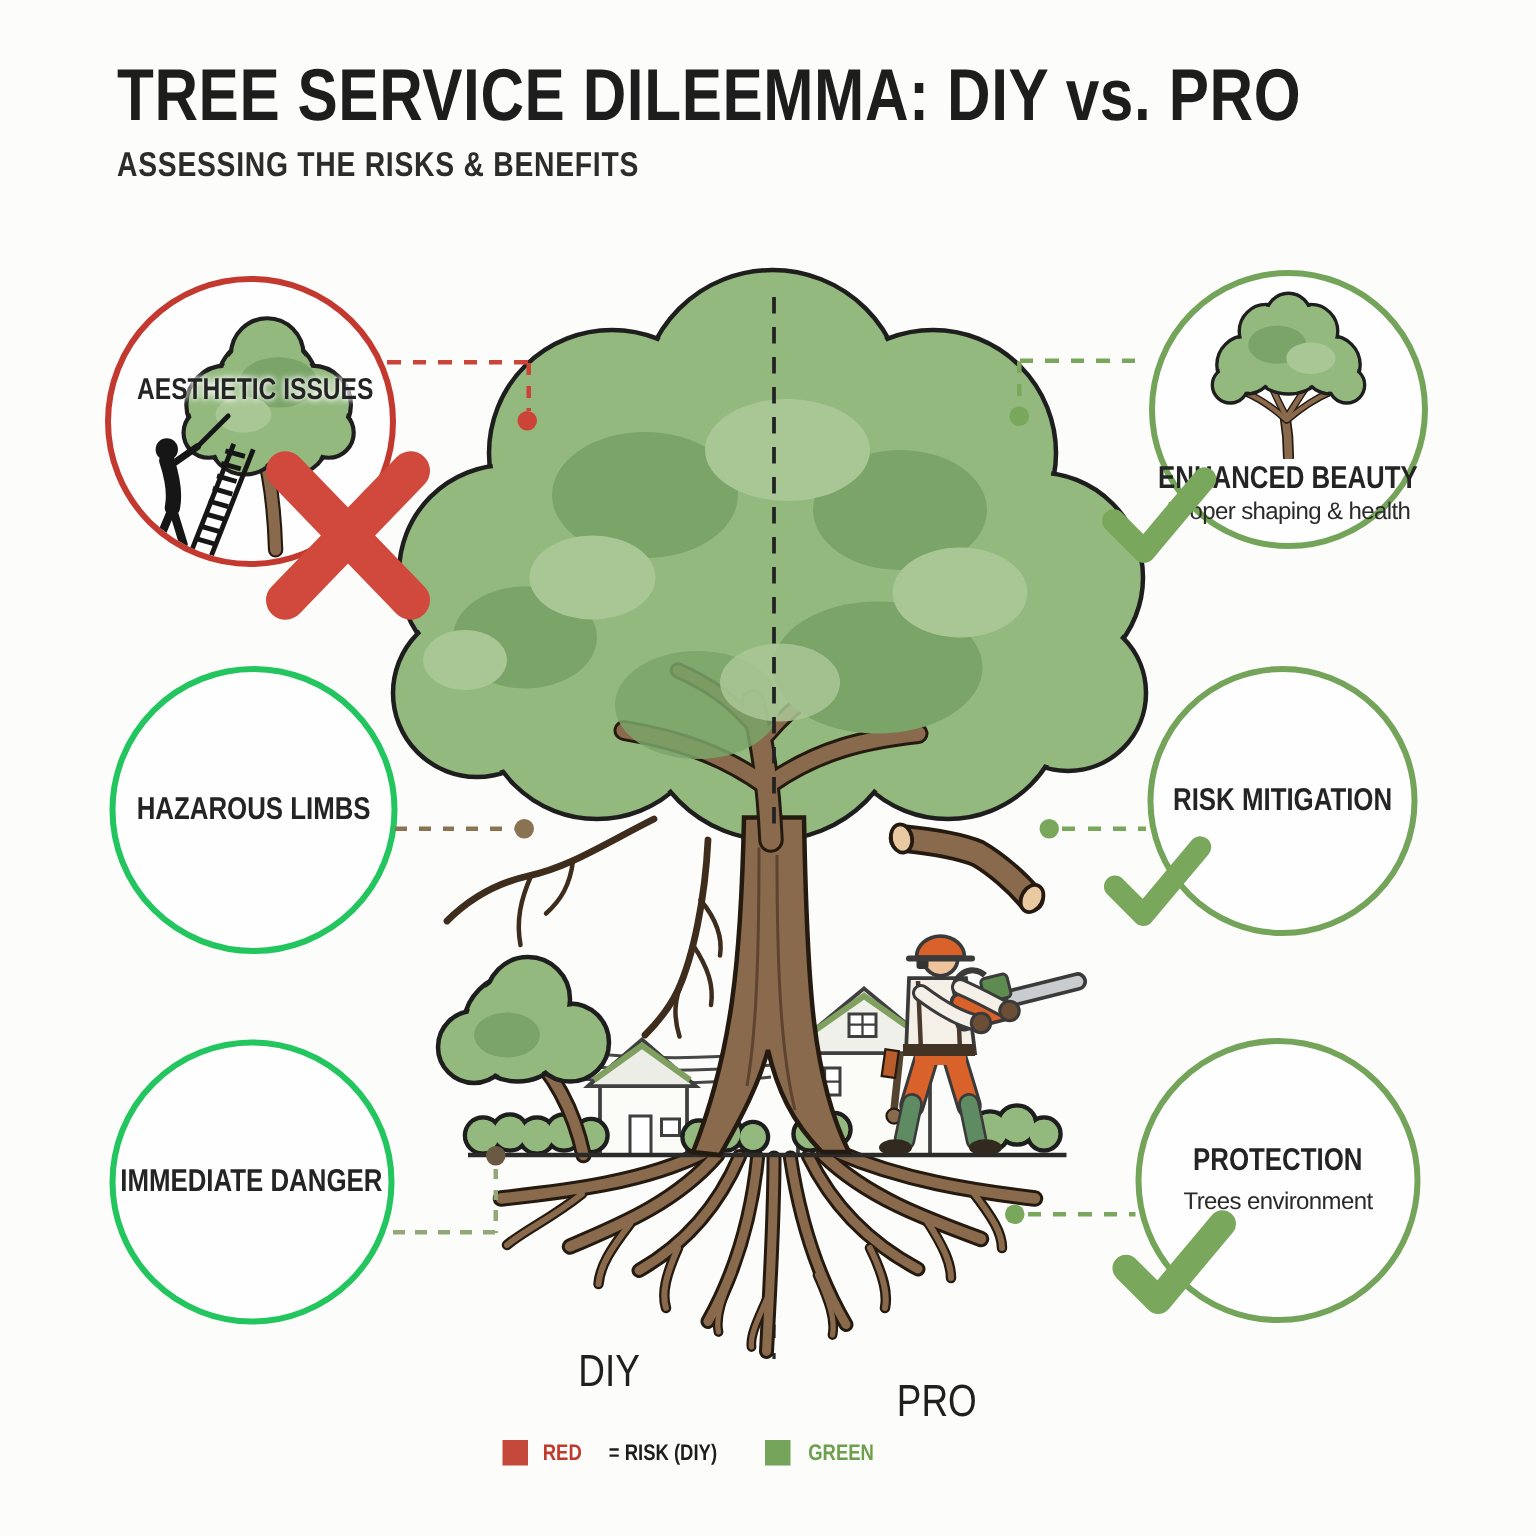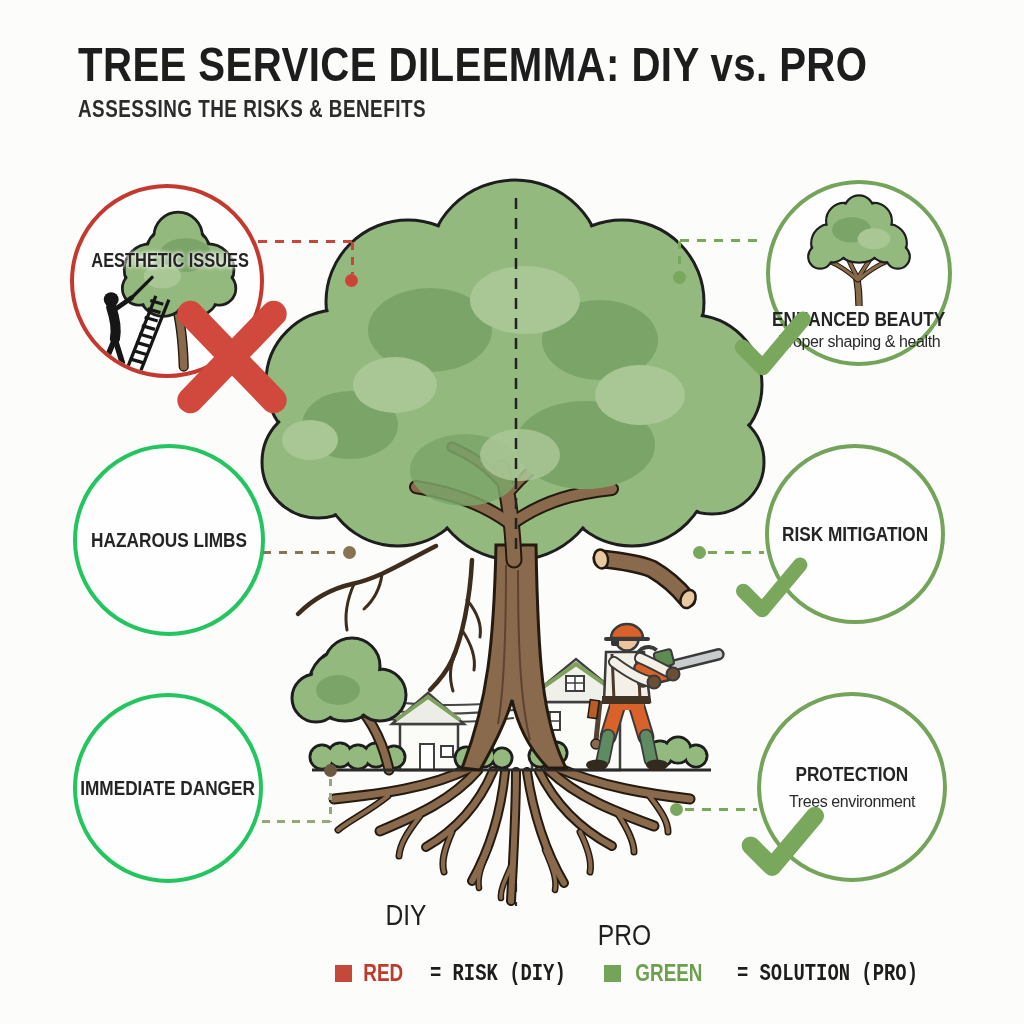--- a/index.html
+++ b/index.html
@@ -39,25 +39,25 @@
   .dot.darkbrownd{background:#6b5a43;}
 
   
   .xmark{position:absolute;width:112px;height:114px;}
   .xmark .bar{position:absolute;left:-17px;top:44px;width:146px;height:26px;background:#d0493c;border-radius:14px;}
   .xmark .bar.b1{transform:rotate(46deg);}
   .xmark .bar.b2{transform:rotate(-46deg);}
 
   
   .side-label{font-size:30px;font-weight:400;color:#1f1f1f;text-align:center;margin-top:16px;}
-  .legend{display:flex;align-items:center;gap:7px;font-size:23px;font-weight:700;}
+  .legend{display:flex;align-items:center;gap:7px;font-size:15px;font-weight:700;}
   .swatch{width:17px;height:17px;display:inline-block;}
   .lg-red{color:#c0392b;}
   .lg-green{color:#6da04e;}
-  .lg-dark{color:#1d1d1d;font-family:Liberation Mono, monospace;}
+  .lg-dark{color:#1d1d1d;}
 
   svg{display:block;}
   .oln{fill:none;stroke:#241a10;stroke-linecap:round;}
   .brn{fill:none;stroke:#8a6a4c;stroke-linecap:round;}
   .bare{fill:none;stroke:#3e2c1c;stroke-linecap:round;}
   .wire{fill:none;stroke:#474747;stroke-width:2;}
   .cstroke{fill:#93b97e;stroke:#1e1e1e;stroke-width:3;}
   .cfill{fill:#93b97e;}
   .shD{fill:#7aa468;}
   .shL{fill:#a9c795;}
@@ -482,16 +482,15 @@
     <span class="cx">PRO</span>
   </div>
 
   <div class="abs legend" style="left:335px;top:960px;">
     <span class="swatch" style="background:#c4493a;"></span>
     <span class="lg-red"><span class="cx">RED</span></span>
     <span class="lg-dark"><span class="cx">= RISK (DIY)</span></span>
     <span style="width:10px;"></span>
     <span class="swatch" style="background:#74a45a;"></span>
     <span class="lg-green"><span class="cx">GREEN</span></span>
-    <span class="lg-dark"><span class="cx">= SOLUTION (PRO)</span></span>
   </div>
 
 </div>
 
 </body></html>

